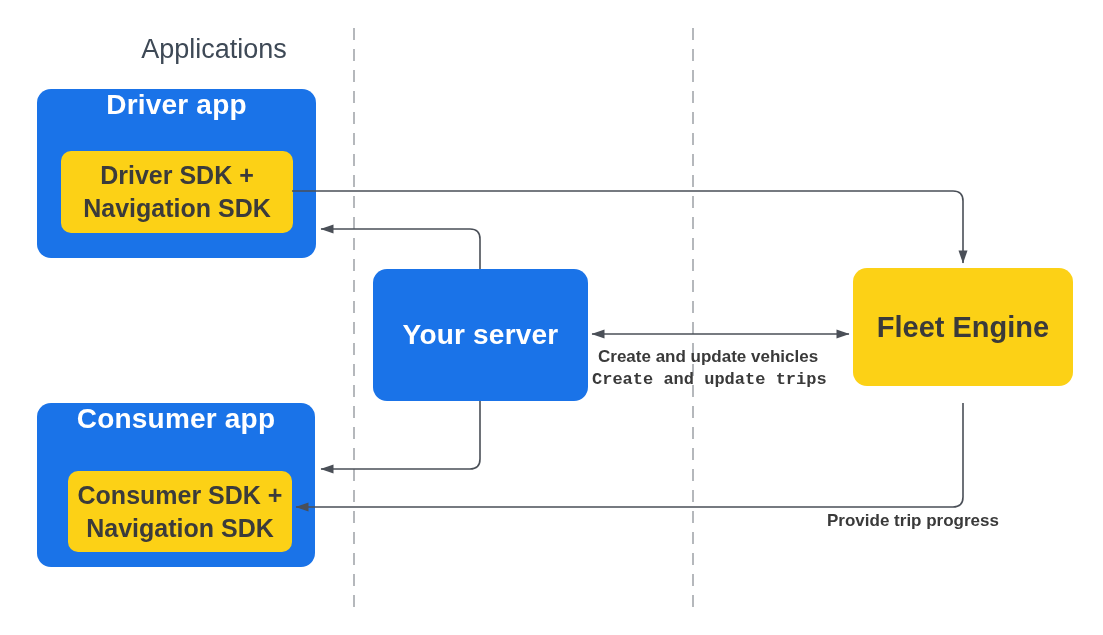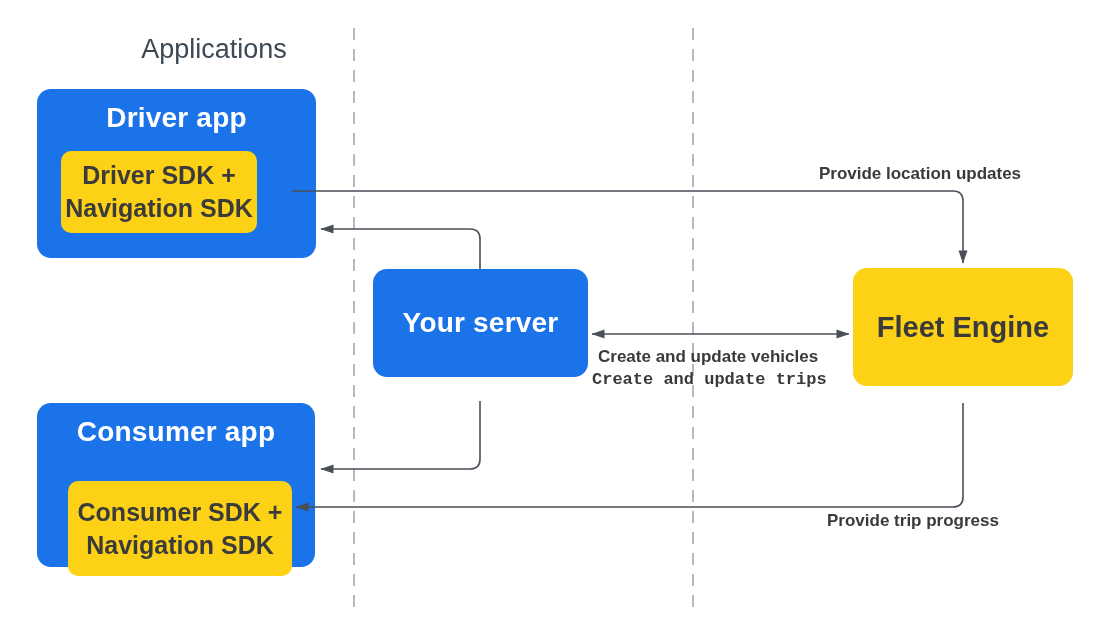--- a/index.html
+++ b/index.html
@@ -36,21 +36,20 @@
     position: absolute;
     border-radius: 14px;
   }
   .node.blue { background: var(--blue); }
   .node.yellow { background: var(--yellow); }
   .node-title {
     text-align: center;
     font-weight: 700;
     font-size: 28px;
     color: var(--box-text-light);
-    padding-top: 13px;
     letter-spacing: 0.2px;
   }
   .node.center-label {
     display: flex;
     align-items: center;
     justify-content: center;
   }
   .center-label .node-title { padding-top: 0; }
   .fleet-title {
     font-weight: 700;
@@ -104,43 +103,42 @@
 </style>
 </head>
 <body>
 
 <div class="canvas">
 
   <div class="col-header" style="left:176px; top:34px;margin-left:38px;">Applications</div>
 
   <div class="node blue" style="left:37px; top:89px; width:279px; height:169px;">
     <div class="node-title">Driver app</div>
-    <div class="sdk" style="left:24px; top:62px; width:196px; height:82px;">
+    <div class="sdk" style="left:24px; top:62px; width:232px; height:82px;">
       <div class="sdk-line">Driver SDK +</div>
       <div class="sdk-line">Navigation SDK</div>
     </div>
   </div>
 
   <div class="node blue" style="left:37px; top:403px; width:278px; height:164px;">
     <div class="node-title">Consumer app</div>
-    <div class="sdk" style="left:31px; top:78px; width:224px; height:95px;">
+    <div class="sdk" style="left:31px; top:68px; width:224px; height:81px;">
       <div class="sdk-line">Consumer SDK +</div>
       <div class="sdk-line">Navigation SDK</div>
     </div>
   </div>
 
-  <div class="node blue center-label" style="left:373px; top:269px; width:215px; height:108px;align-items:center;">
+  <div class="node blue center-label" style="left:373px; top:269px; width:215px; height:132px;align-items:center;">
     <div class="node-title">Your server</div>
   </div>
 
   <div class="node yellow center-label" style="left:853px; top:268px; width:220px; height:118px;">
     <div class="fleet-title">Fleet Engine</div>
   </div>
 
-  <div class="edge-label centered" style="left:920px; top:164px;">Provide location updates</div>
   <div class="edge-label" style="left:598px; top:347px;">Create and update vehicles</div>
   <div class="edge-label" style="left:592px; top:370px;font-family:Liberation Mono, monospace;">Create and update trips</div>
   <div class="edge-label centered" style="left:913px; top:511px;">Provide trip progress</div>
 
   <svg class="connectors" viewBox="0 0 1103 635">
     <defs>
       <marker id="arrow" viewBox="0 0 14 10" refX="13" refY="5" markerWidth="14" markerHeight="10" markerUnits="userSpaceOnUse" orient="auto-start-reverse">
         <path class="arrowhead" d="M0.5,0.5 L13.5,5 L0.5,9.5 Z"></path>
       </marker>
     </defs>

